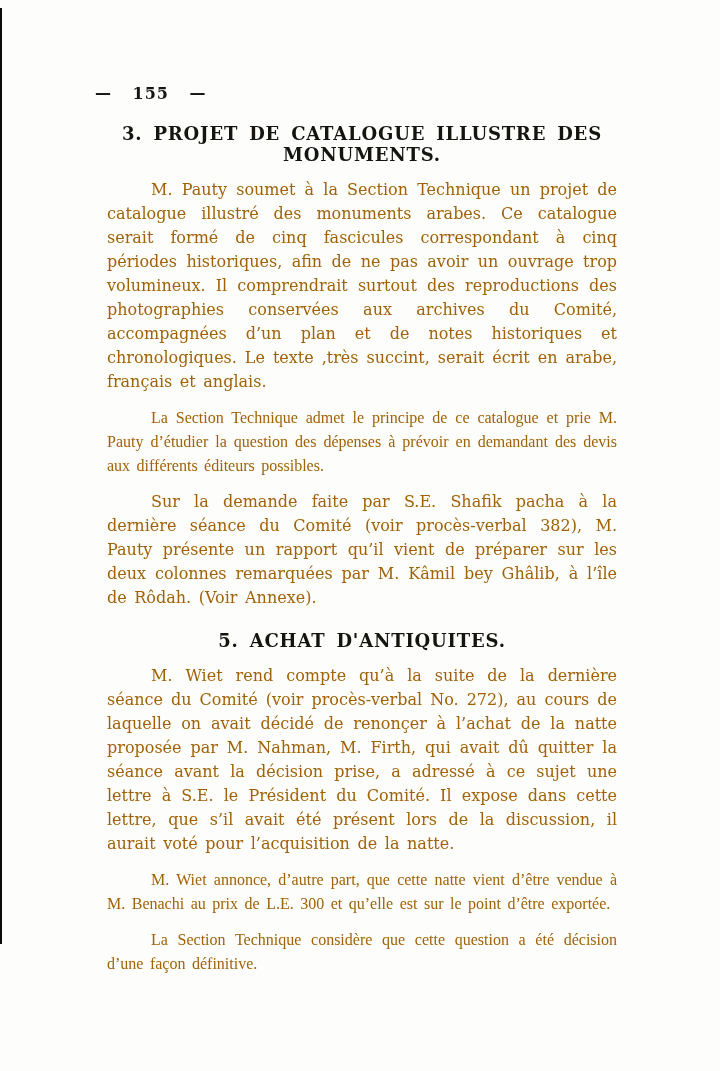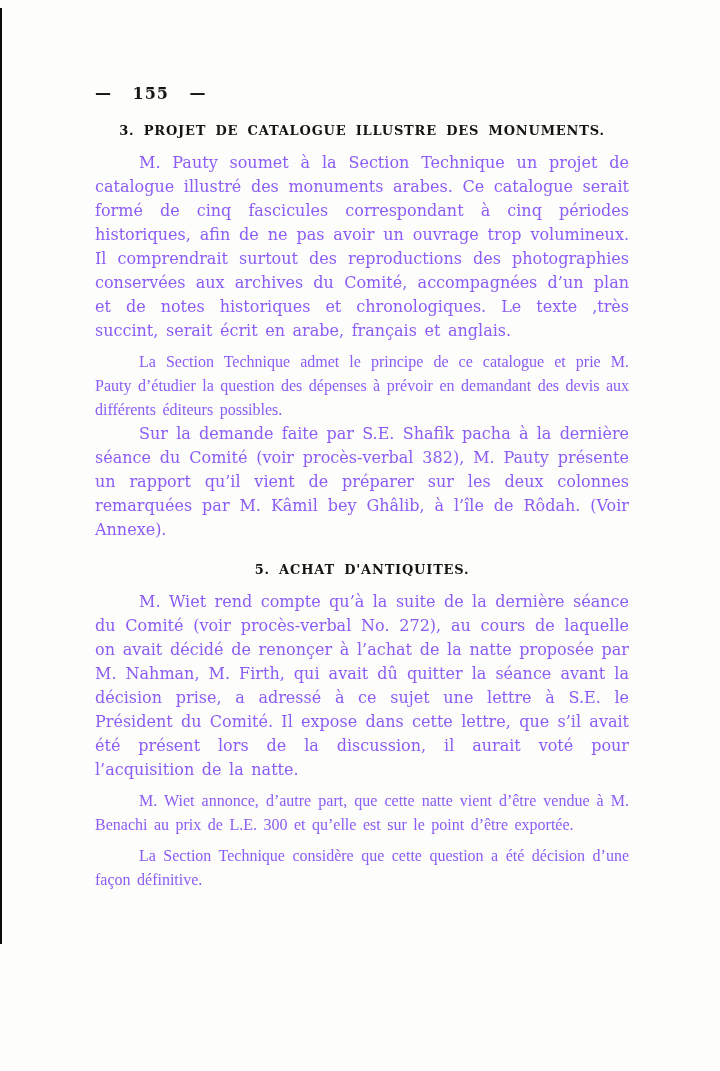--- a/index.html
+++ b/index.html
@@ -40,34 +40,34 @@
     text-align: left;
     font-size: 16px;
     font-weight: bold;
     letter-spacing: 1px;
     word-spacing: 14px;
     color: #161513;
   }
   .section-heading {
     margin: 20px 6px 13px 6px;
     text-align: center;
-    font-size: 13px;
+    font-size: 18px;
     font-weight: bold;
     letter-spacing: 0.8px;
     word-spacing: 4px;
     color: #15140f;
   }
   .para {
-    margin: 0;
+    margin: 12px;
     font-size: 16px;
     line-height: 24px;
     text-align: justify;
     text-indent: 44px;
     word-spacing: 2.5px;
-    color: #8b5cf6;
+    color: #a16207;
   }
   .para + .para {
     margin-top: 7px;
     font-family: Liberation Serif, serif;
   }
 </style>
 </head>
 <body>
 
 <div class="page">

